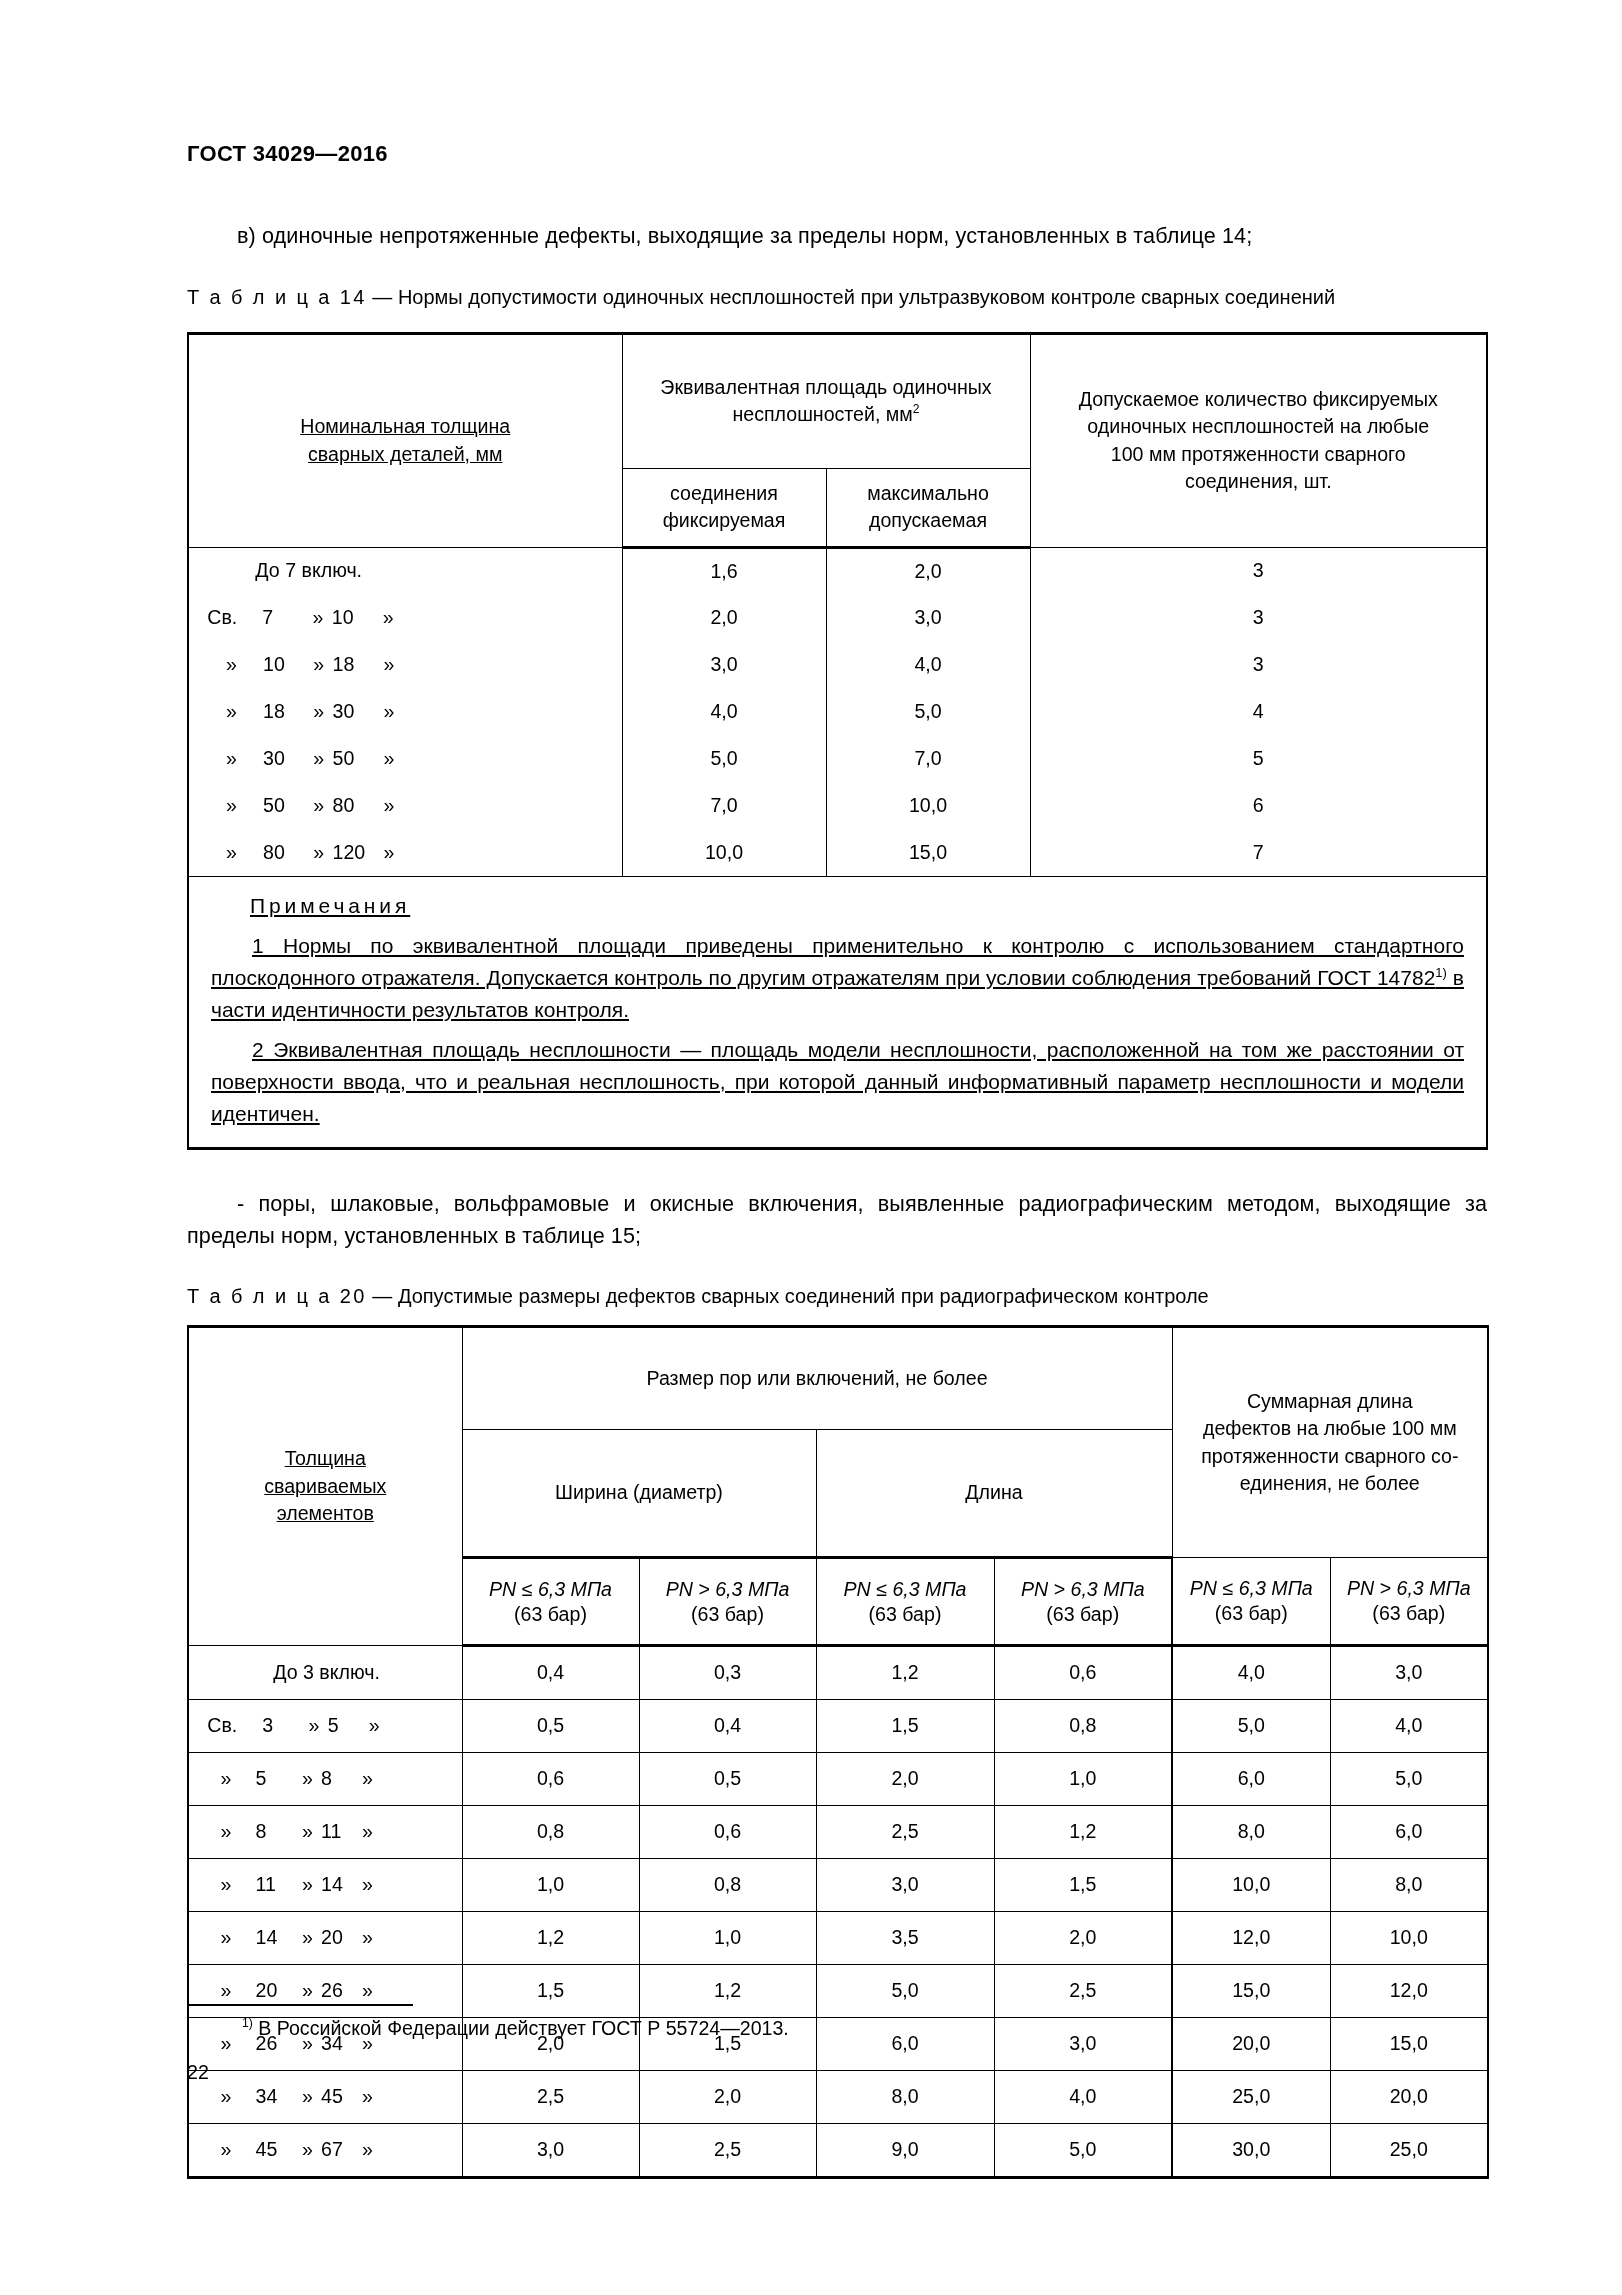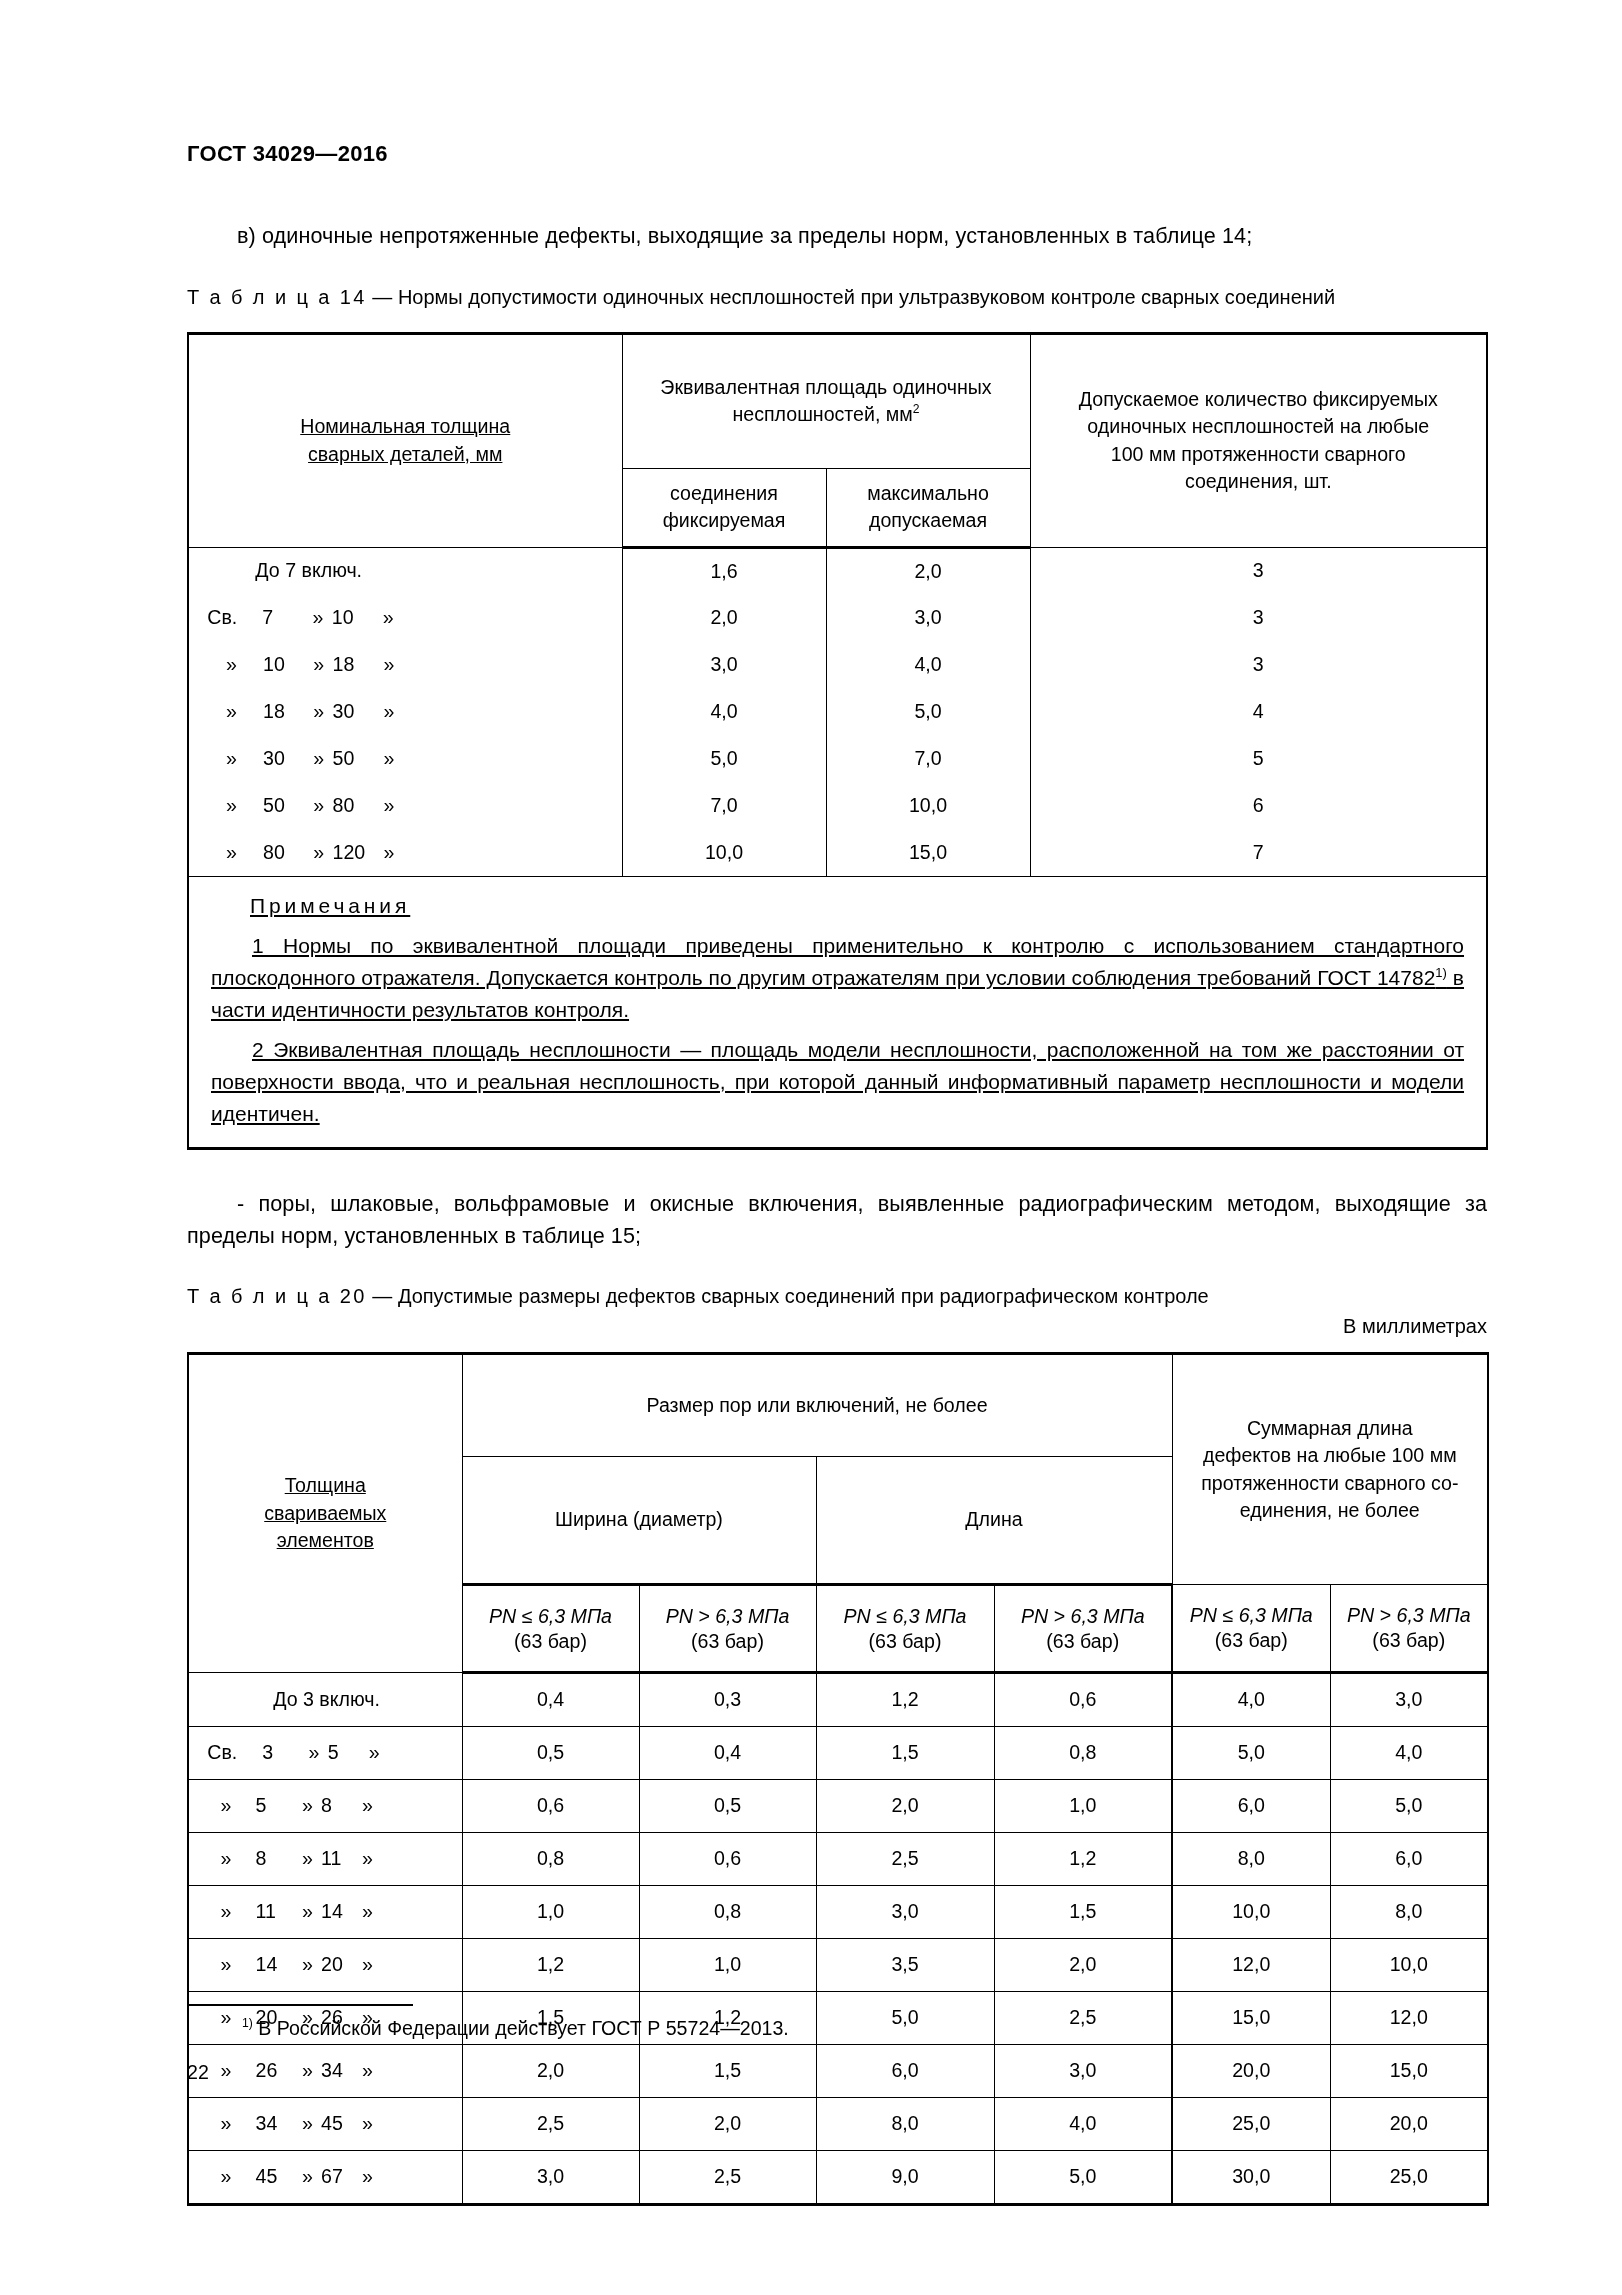--- a/index.html
+++ b/index.html
@@ -249,21 +249,20 @@
             <p class="n-item"><span>1 Нормы по эквивалентной площади приведены применительно к контролю с использованием стандартного плоскодонного отражателя. Допускается контроль по другим отражателям при условии соблюдения требований ГОСТ 14782</span><sup>1)</sup><span> в части идентичности результатов контроля.</span></p>
             <p class="n-item">2 Эквивалентная площадь несплошности — площадь модели несплошности, расположенной на том же расстоянии от поверхности ввода, что и реальная несплошность, при которой данный информативный параметр несплошности и модели идентичен.</p>
           </td>
         </tr>
       </tbody>
     </table>
 
     <p class="para indent" style="margin:38px 0 0 0;">- поры, шлаковые, вольфрамовые и окисные включения, выявленные радиографическим методом, выходящие за пределы норм, установленных в таблице 15;</p>
 
     <p class="caption" style="margin:29px 0 0 0;"><span class="sp-caption">Т а б л и ц а  20</span><span> — Допустимые размеры дефектов сварных соединений при радиографическом контроле</span></p>
-    <div class="units-line">В миллиметрах</div>
 
     <table class="gost" id="t15" style="margin-top:14.4px;">
       <colgroup>
         <col style="width:274px">
         <col style="width:177px">
         <col style="width:177px">
         <col style="width:178px">
         <col style="width:178px">
         <col style="width:158px">
         <col style="width:158px">

